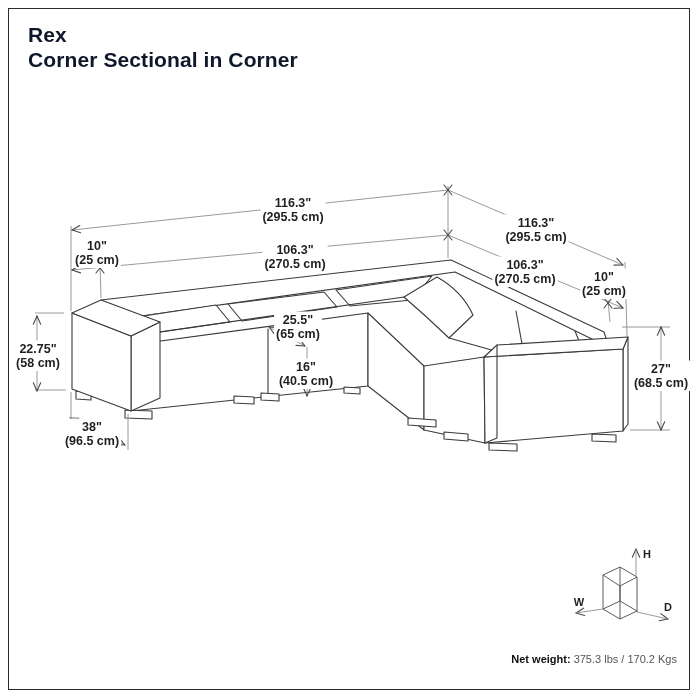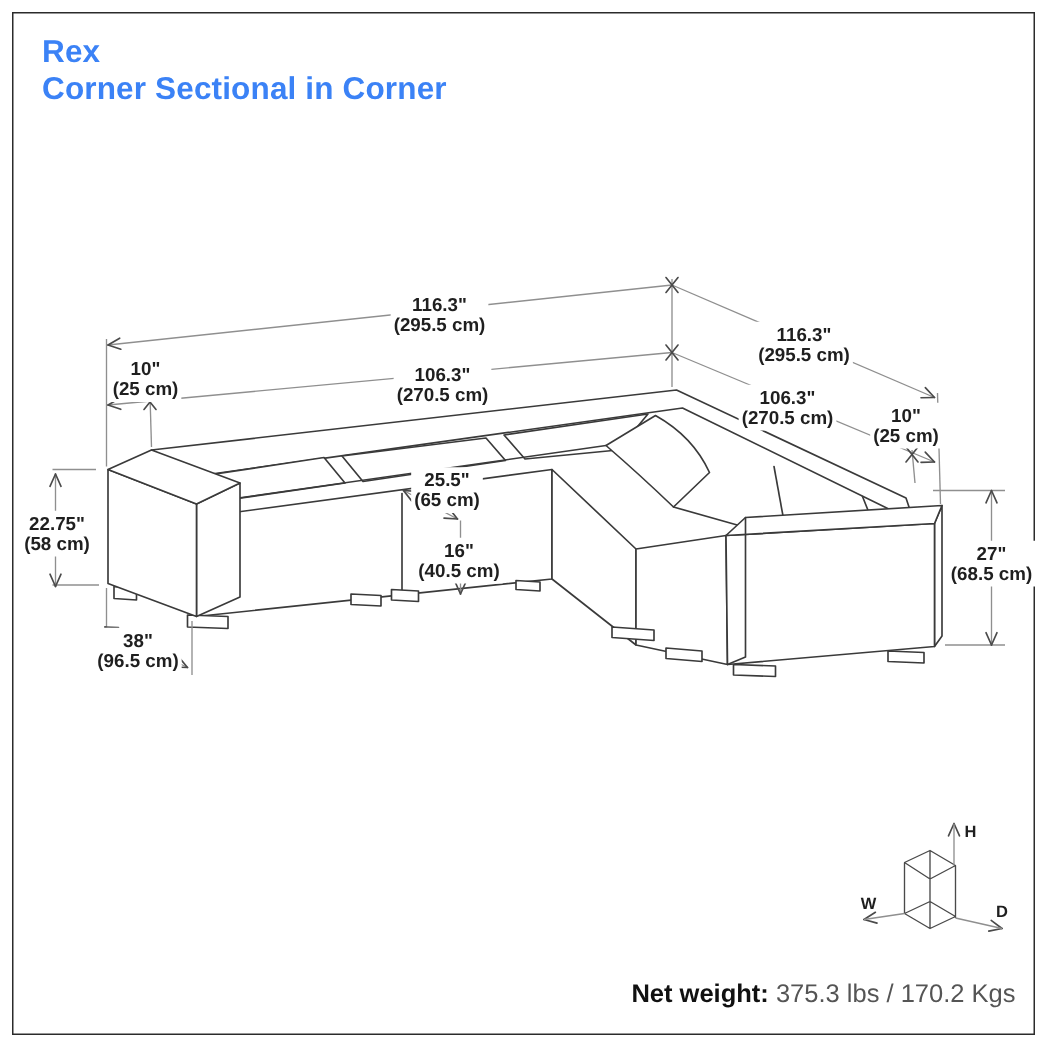--- a/index.html
+++ b/index.html
@@ -1,19 +1,19 @@
 <!DOCTYPE html>
 <html><head>
 <meta charset="utf-8">
 <style>
   html,body{margin:0;padding:0;background:#ffffff;}
   .page{position:relative;width:700px;height:700px;background:#ffffff;font-family:"Liberation Sans",sans-serif;overflow:hidden;}
   .frame{position:absolute;left:8px;top:8px;width:682px;height:682px;border:1.5px solid #2b2b2b;box-sizing:border-box;}
-  .title{position:absolute;left:28px;top:22px;color:#3b82f6;font-weight:bold;font-size:21px;line-height:25px;letter-spacing:.1px;}
-  .footer{position:absolute;right:23px;top:653px;font-size:17px;color:#555;}
+  .title{position:absolute;left:28px;top:22px;color:#0f172a;font-weight:bold;font-size:21px;line-height:25px;letter-spacing:.1px;}
+  .footer{position:absolute;right:23px;top:653px;font-size:11px;color:#555;}
   .footer b{color:#111;}
   svg{position:absolute;left:0;top:0;}
   .sofa{fill:#ffffff;stroke:#3a3a3a;stroke-width:1.1;stroke-linejoin:round;stroke-linecap:round;}
   .sofaline{fill:none;stroke:#3a3a3a;stroke-width:1.1;stroke-linejoin:round;stroke-linecap:round;}
   .dim{fill:none;stroke:#8f8f8f;stroke-width:0.9;}
   .mark{fill:none;stroke:#4a4a4a;stroke-width:1.1;stroke-linecap:round;}
   .dimlab{font-family:"Liberation Sans",sans-serif;font-size:12.5px;font-weight:bold;fill:#1f1f1f;}
   .cube{fill:none;stroke:#4a4a4a;stroke-width:0.9;stroke-linejoin:round;}
   .axlab{font-family:"Liberation Sans",sans-serif;font-size:11px;font-weight:bold;fill:#1f1f1f;}
 </style>

